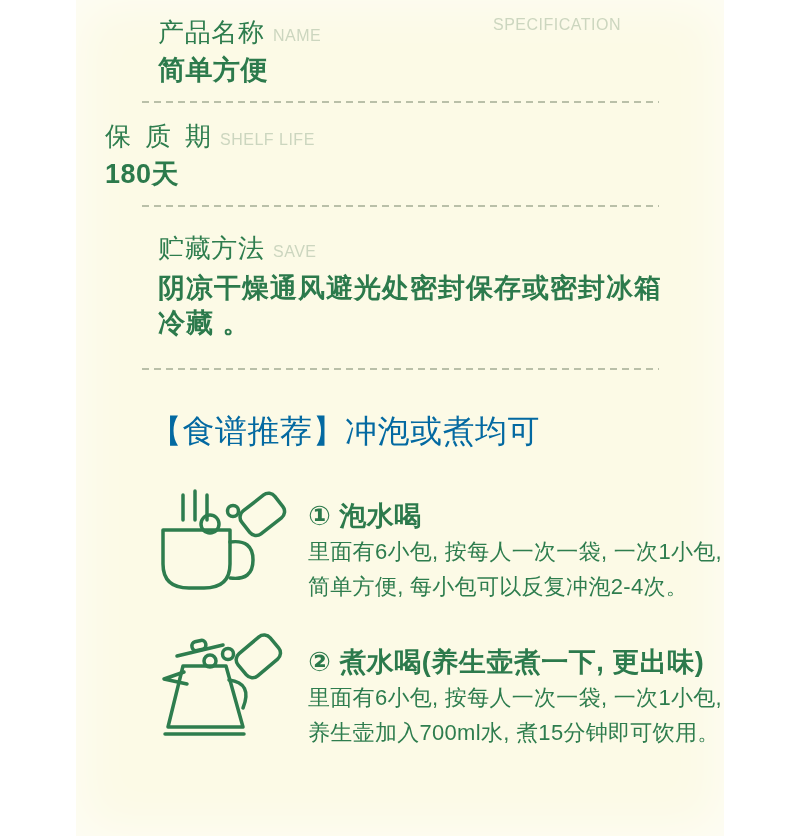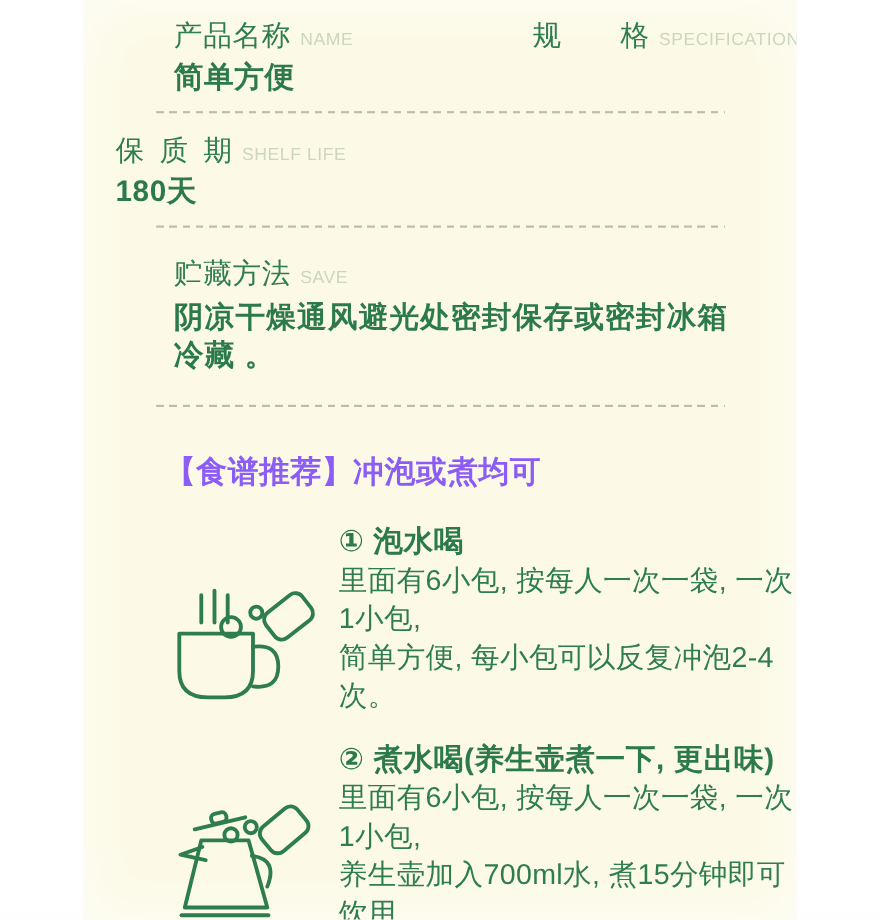--- a/index.html
+++ b/index.html
@@ -57,43 +57,43 @@
     opacity:.8;
   }
   .row2 { padding-top:17px;padding-left:29px; }
   .row3 { padding:25px 56px 0 82px; }
   .row3 .value { margin-top:7px; letter-spacing:1px; }
   .divider.d3 { margin-top:27px; }
 
   
   .recipe-heading {
     margin:40px 0 0 74px;
-    font-size:28px;
-    font-weight:700;
+    font-size:32px;
+    font-weight:400;
     letter-spacing:.5px;
-    color:#8b5cf6;
+    color:#0369a1;
   }
   .method { display:flex; align-items:flex-end; margin:24px 0 0 82px; }
   .method.second { margin-top:20px; }
   .method-icon {
     flex:0 0 150px;
     display:flex; justify-content:flex-start;
     padding-top:6px;
   }
   .method-icon svg { display:block; }
   .method-text { padding-top:2px; }
   .method-title {
     font-size:27px;
     line-height:36px;
     font-weight:700;
     color:#2c7a4c;
     letter-spacing:.5px;
   }
   .method-line {
-    font-size:26px;
+    font-size:22px;
     line-height:35px;
     font-weight:500;
     color:#2e7d4e;
     letter-spacing:.3px;
   }
   .icon-stroke { stroke:#2e7d4e; fill:none; stroke-width:3.5; stroke-linecap:round; stroke-linejoin:round; }
 </style>
 </head>
 <body>
 
@@ -102,21 +102,20 @@
   <div class="info-grid">
     <div class="field">
       <div class="label-row">
         <span class="label-zh">产品名称</span>
         <span class="label-en">NAME</span>
       </div>
       <div class="value">简单方便</div>
     </div>
     <div class="field">
       <div class="label-row">
-        <span class="label-zh">规格</span>
         <span class="label-en">SPECIFICATION</span>
       </div>
     </div>
   </div>
 
   <div class="divider"></div>
 
   <div class="info-grid row2">
     <div class="field">
       <div class="label-row">

